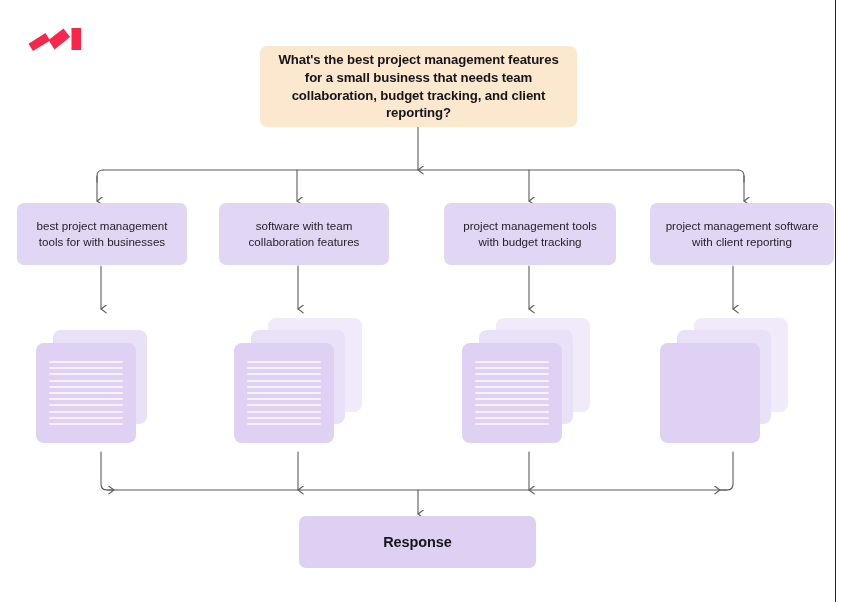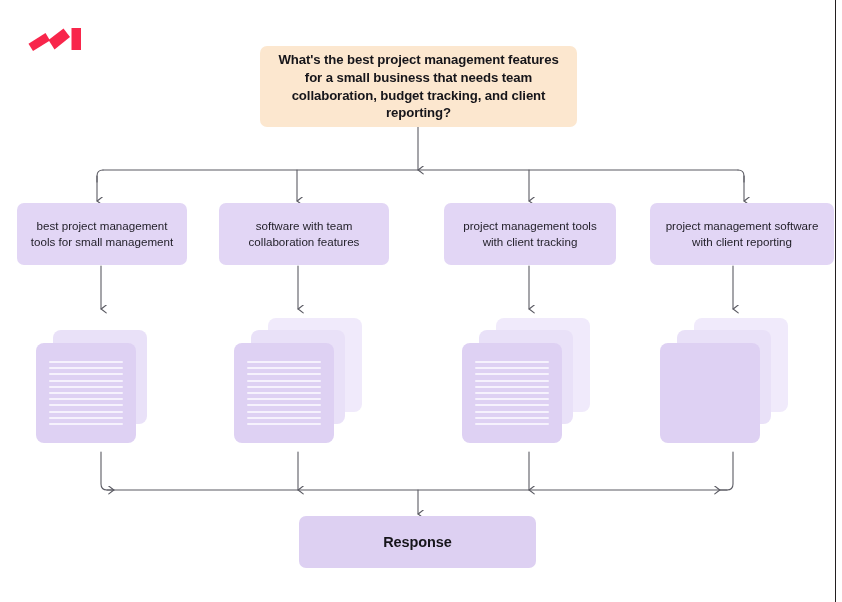--- a/index.html
+++ b/index.html
@@ -216,27 +216,27 @@
 
       <path d="M418 490 L418 514" marker-end="url(#ah-down)"></path>
     </g>
   </svg>
 
   <div id="question-box" class="node">
     <span id="question-text">What's the best project management features for a small business that needs team collaboration, budget tracking, and client reporting?</span>
   </div>
 
   <div class="node query-box q0">
-    <span class="query-text">best project management tools for small management</span>
+    <span class="query-text">best project management tools for with businesses</span>
   </div>
   <div class="node query-box q1">
     <span class="query-text">software with team collaboration features</span>
   </div>
   <div class="node query-box q2">
-    <span class="query-text">project management tools with client tracking</span>
+    <span class="query-text">project management tools with budget tracking</span>
   </div>
   <div class="node query-box q3">
     <span class="query-text">project management software with client reporting</span>
   </div>
 
   <div class="stack s0">
     <div class="card card-back1"></div>
     <div class="card card-front">
       <div class="lines">
           <i></i>

